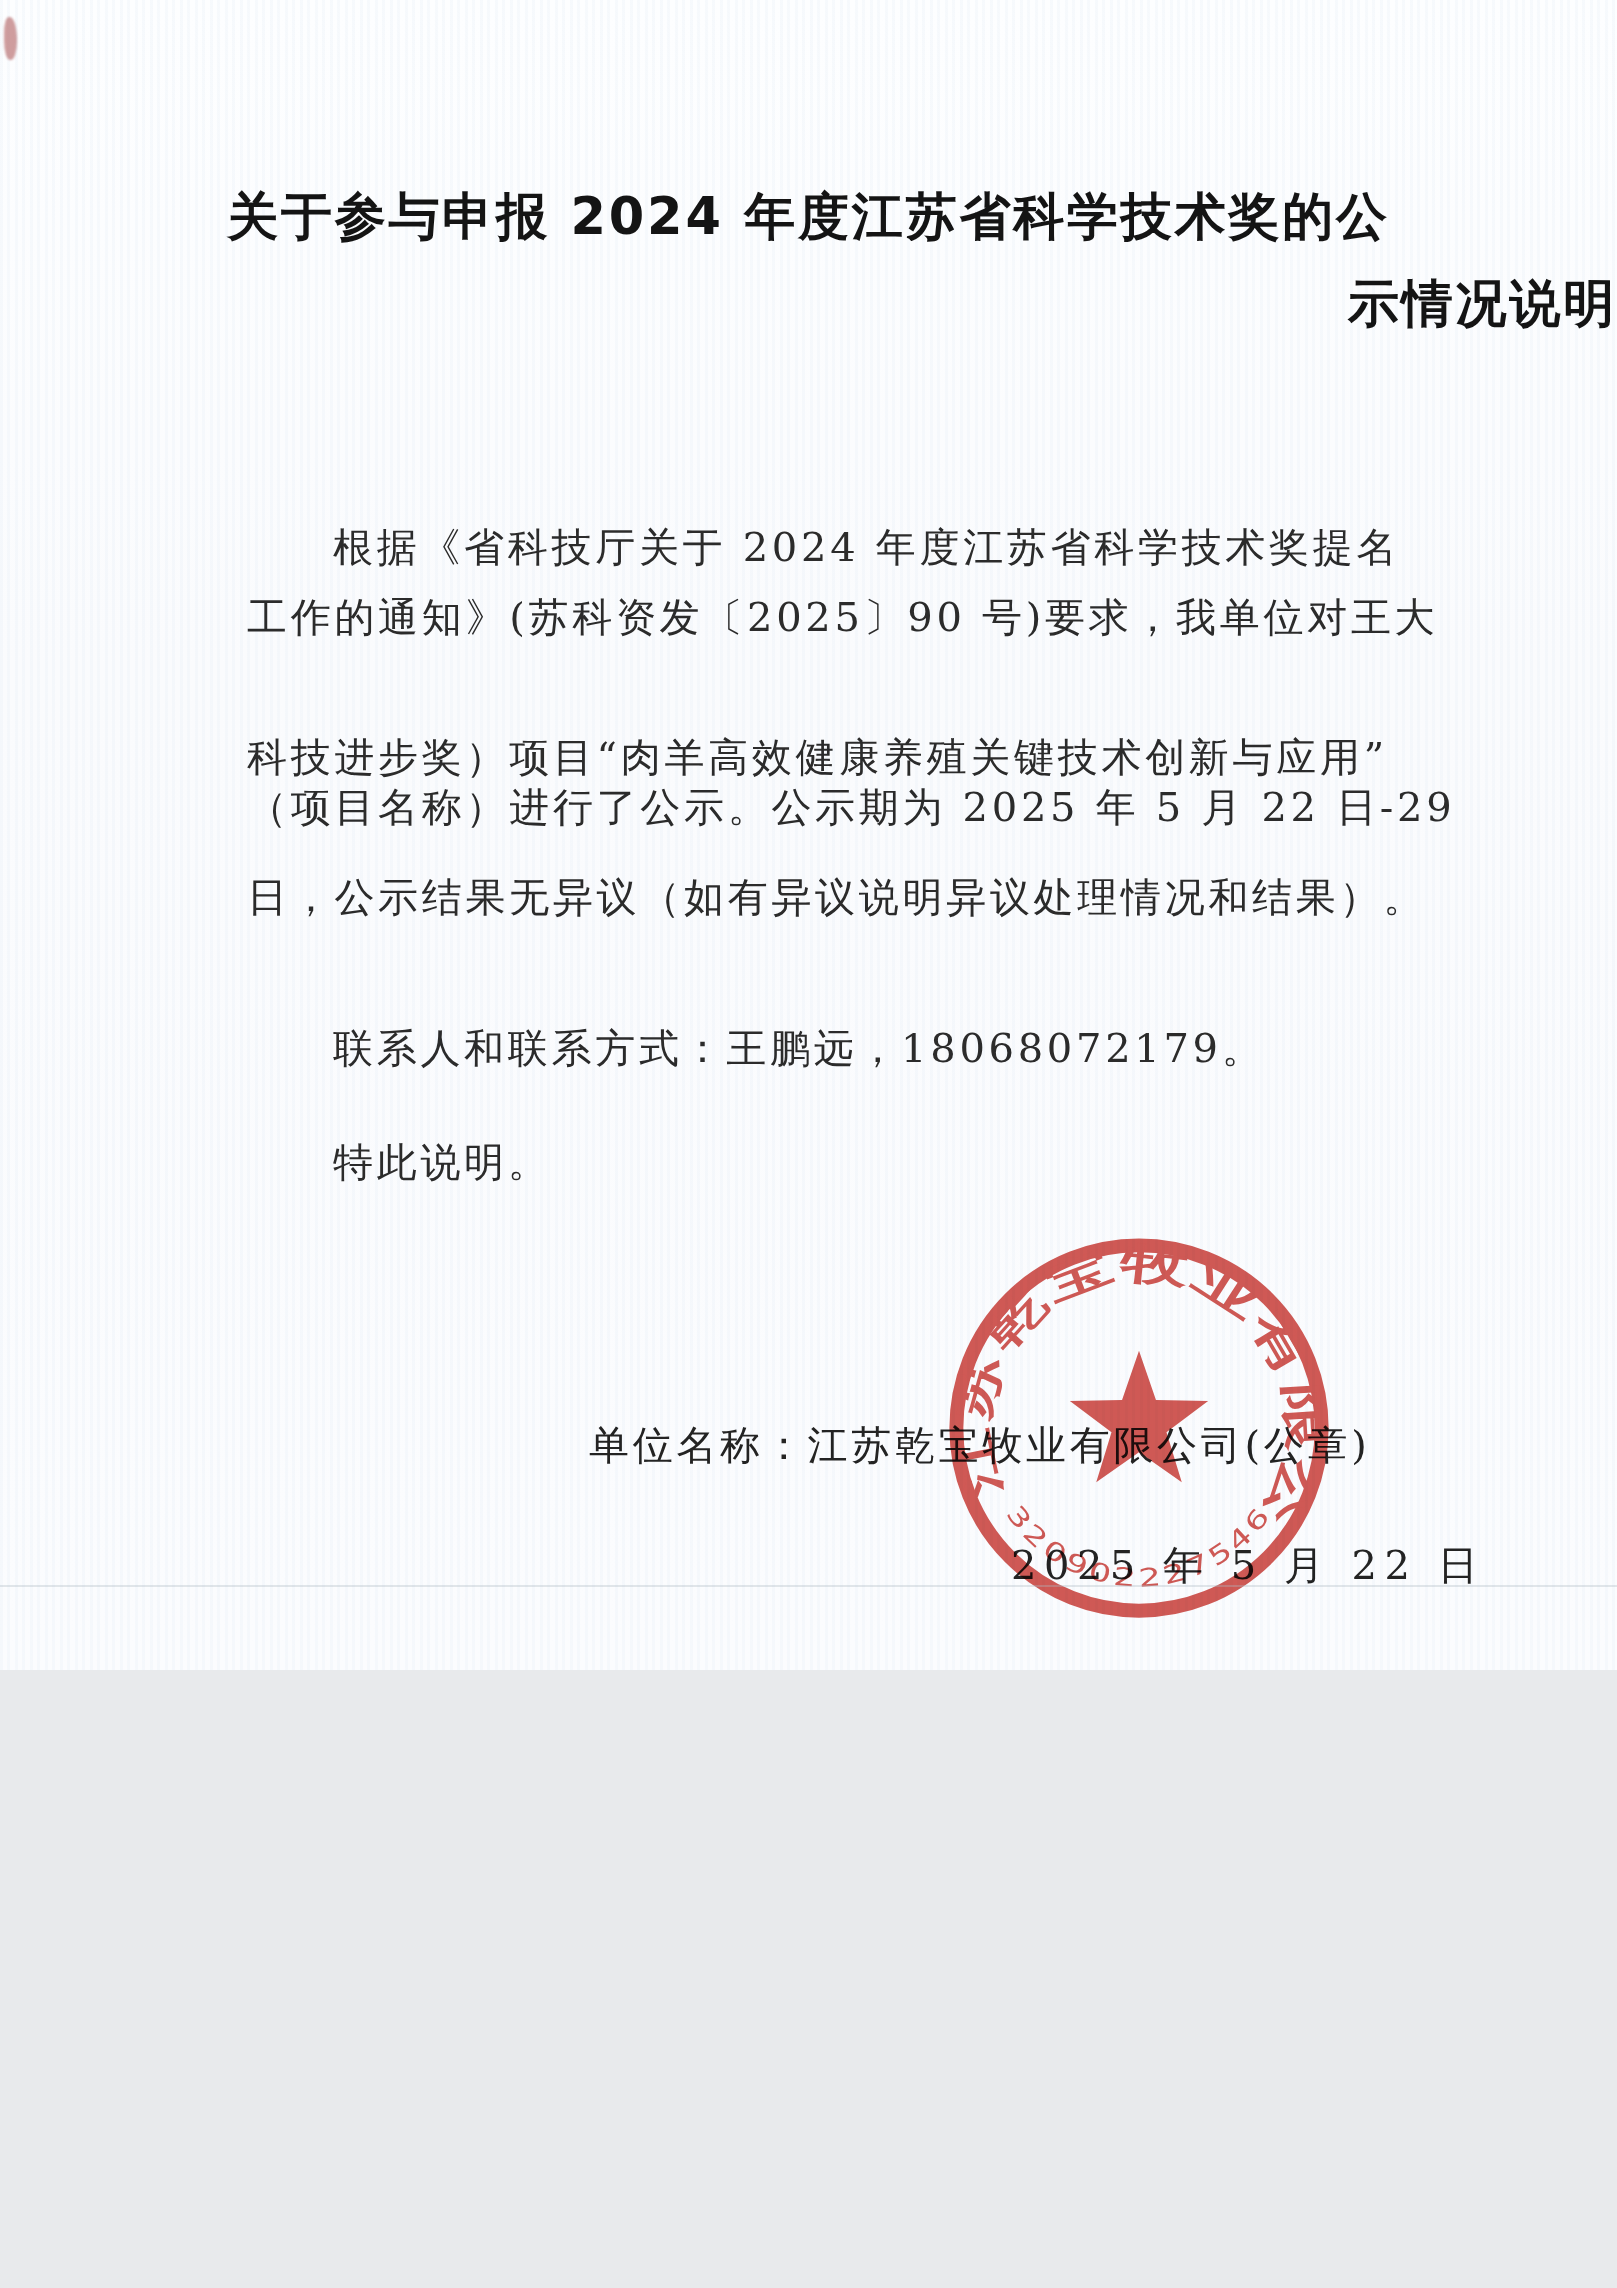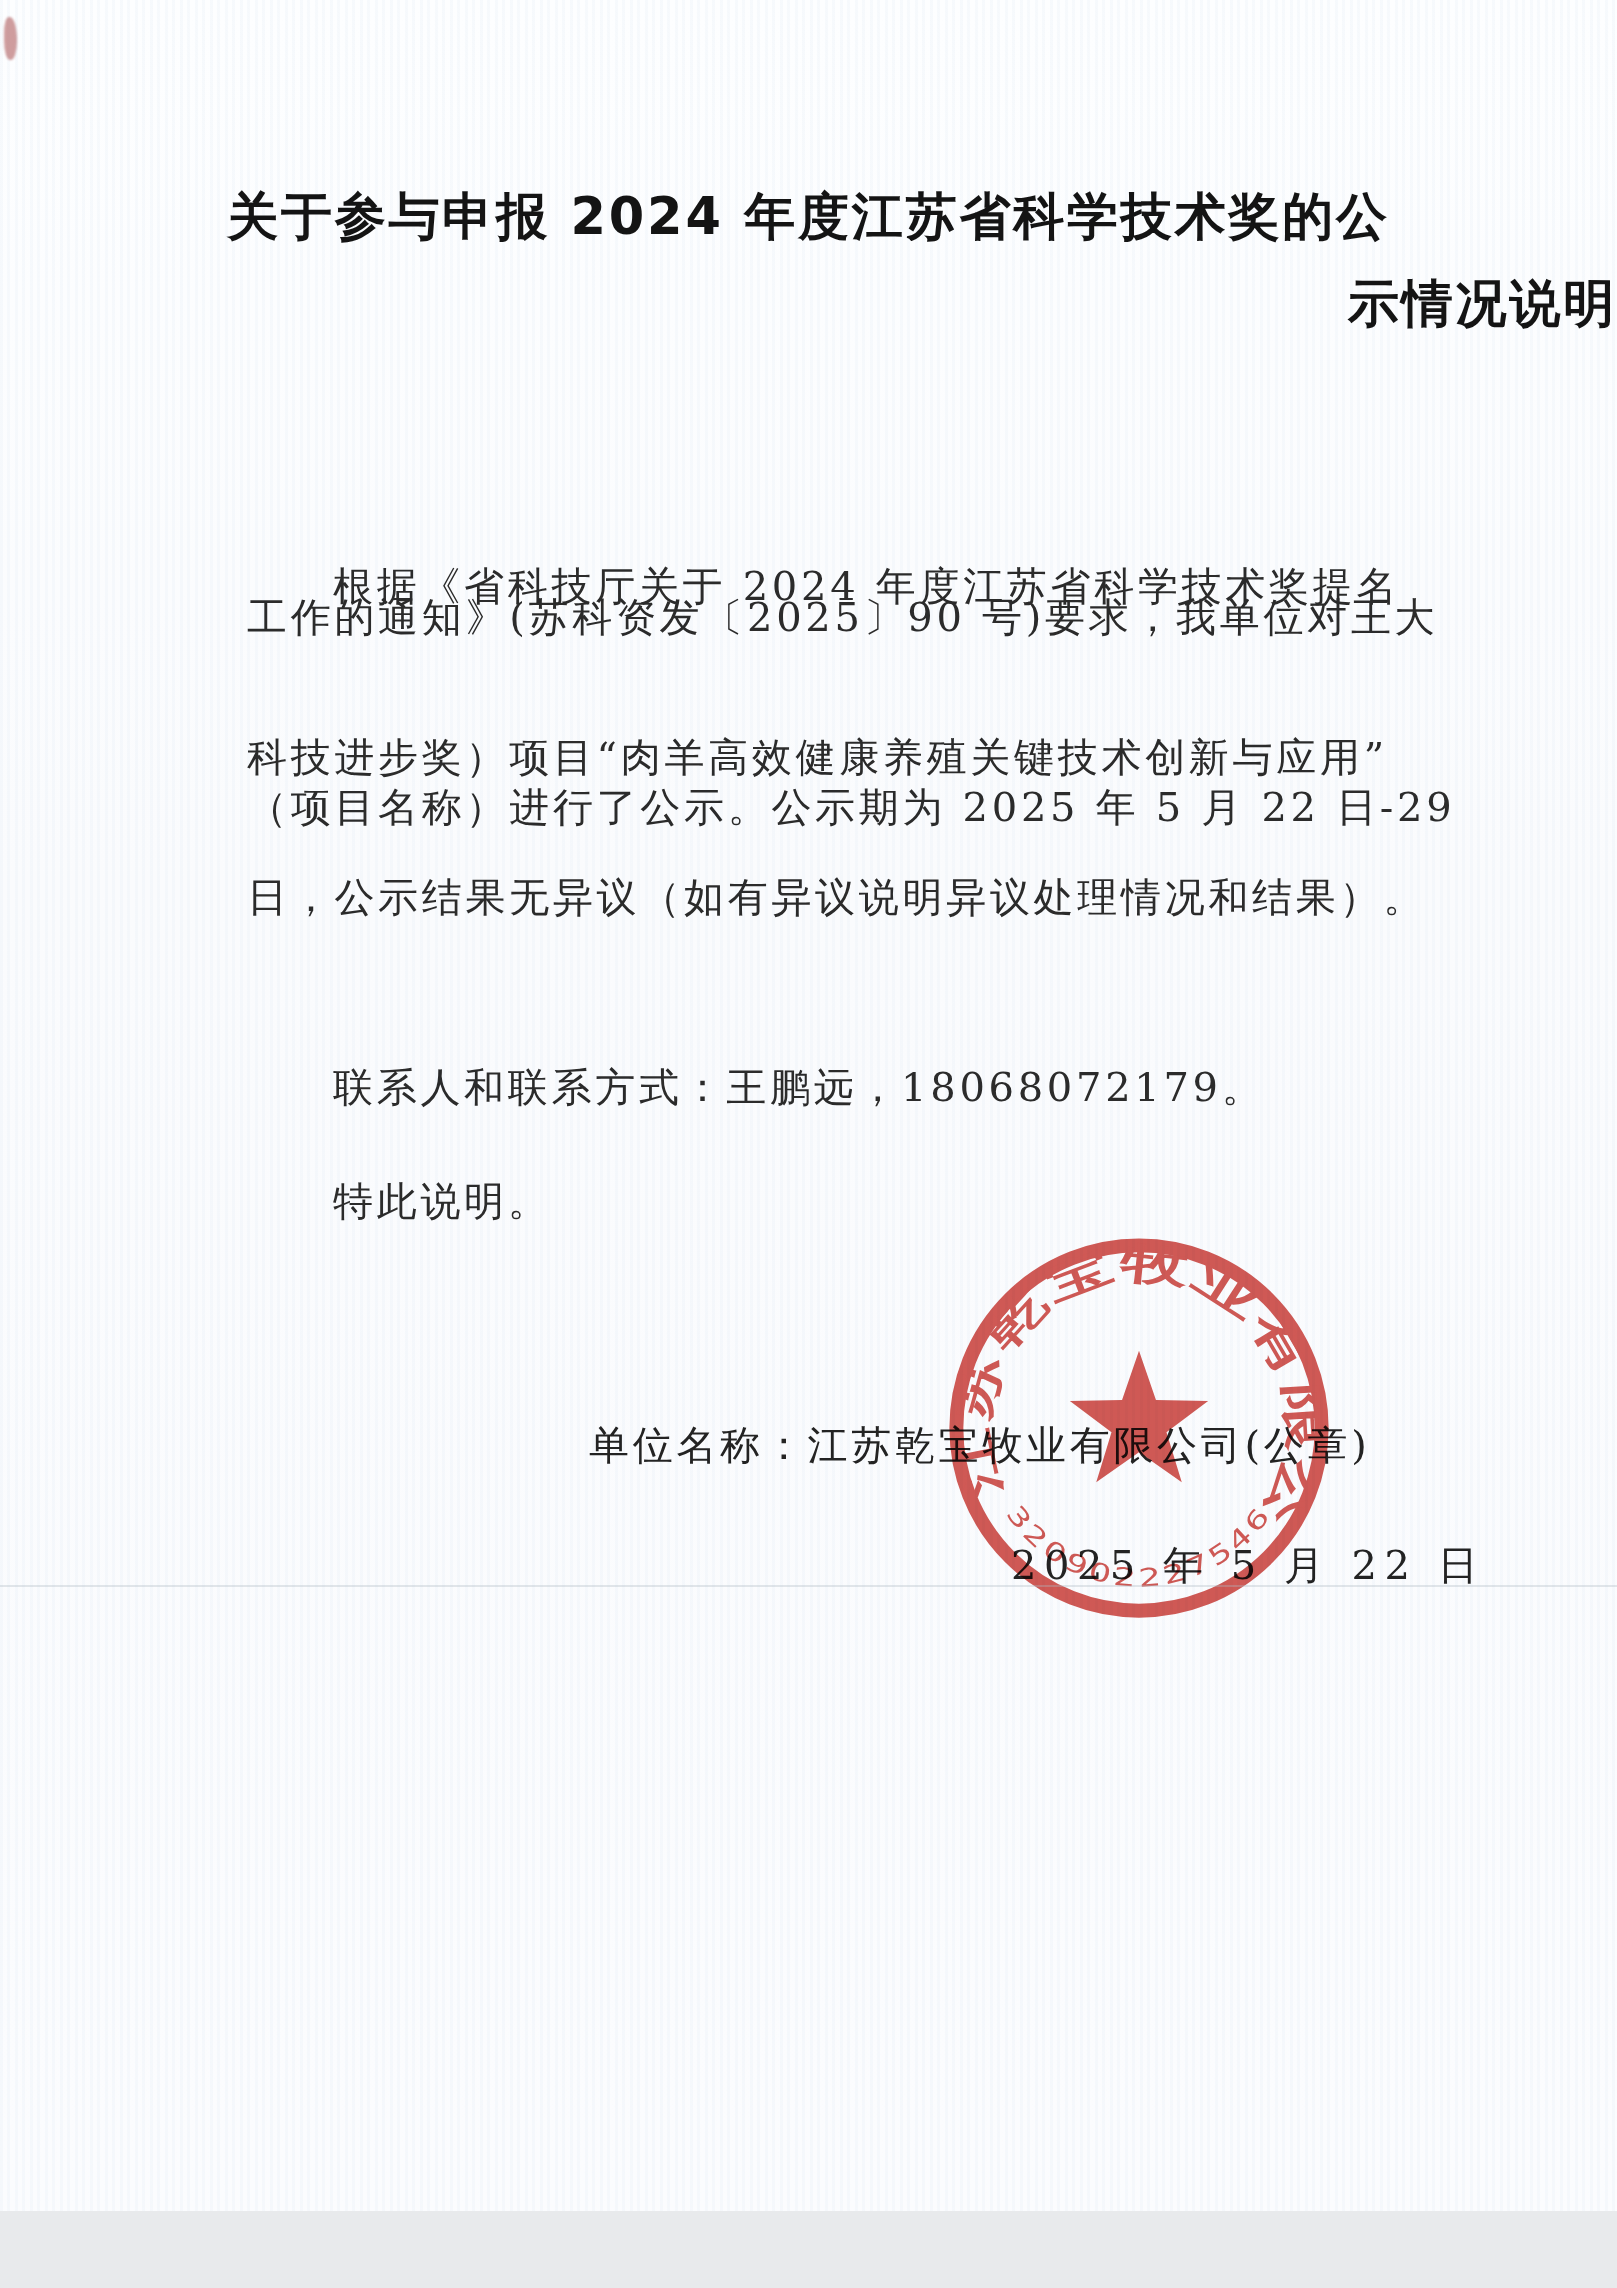--- a/index.html
+++ b/index.html
@@ -3,21 +3,21 @@
 <meta charset="utf-8">
 <style>
   html, body {
     margin: 0;
     padding: 0;
     background: #e8eaec;
   }
   .page {
     position: relative;
     width: 1617px;
-    height: 2211px;
+    height: 1670px;
     margin: 0 auto;
     background:
       repeating-linear-gradient(90deg, rgba(224,234,244,0.22) 0px, rgba(224,234,244,0.22) 2.8px, rgba(255,255,255,0) 2.8px, rgba(255,255,255,0) 7.5px),
       linear-gradient(180deg, #fdfeff 0%, #fafbfd 40%, #fbfcfe 100%);
     overflow: hidden;
     font-family: "DejaVu Serif", "Liberation Serif", serif;
     color: #272727;
   }
   .title {
     position: absolute;
@@ -35,21 +35,21 @@
   .title-line2 { top: 270px; text-align: right; }
   .body-line {
     position: absolute;
     left: 247px;
     width: 1165px;
     font-size: 40px;
     letter-spacing: 3.7px;
     white-space: nowrap;
     color: #2b2b2b;
   }
-  .indent { padding-left: 86px; margin-top: 39px; }
+  .indent { padding-left: 86px; }
   .sig-line {
     position: absolute;
     font-size: 40px;
     letter-spacing: 3.7px;
     white-space: nowrap;
     color: #232323;
     margin-top: 32px;
   }
   .unit-line { left: 589px; top: 1386px; }
   .date-line { left: 1011px; top: 1506px; letter-spacing: 7.5px; }

